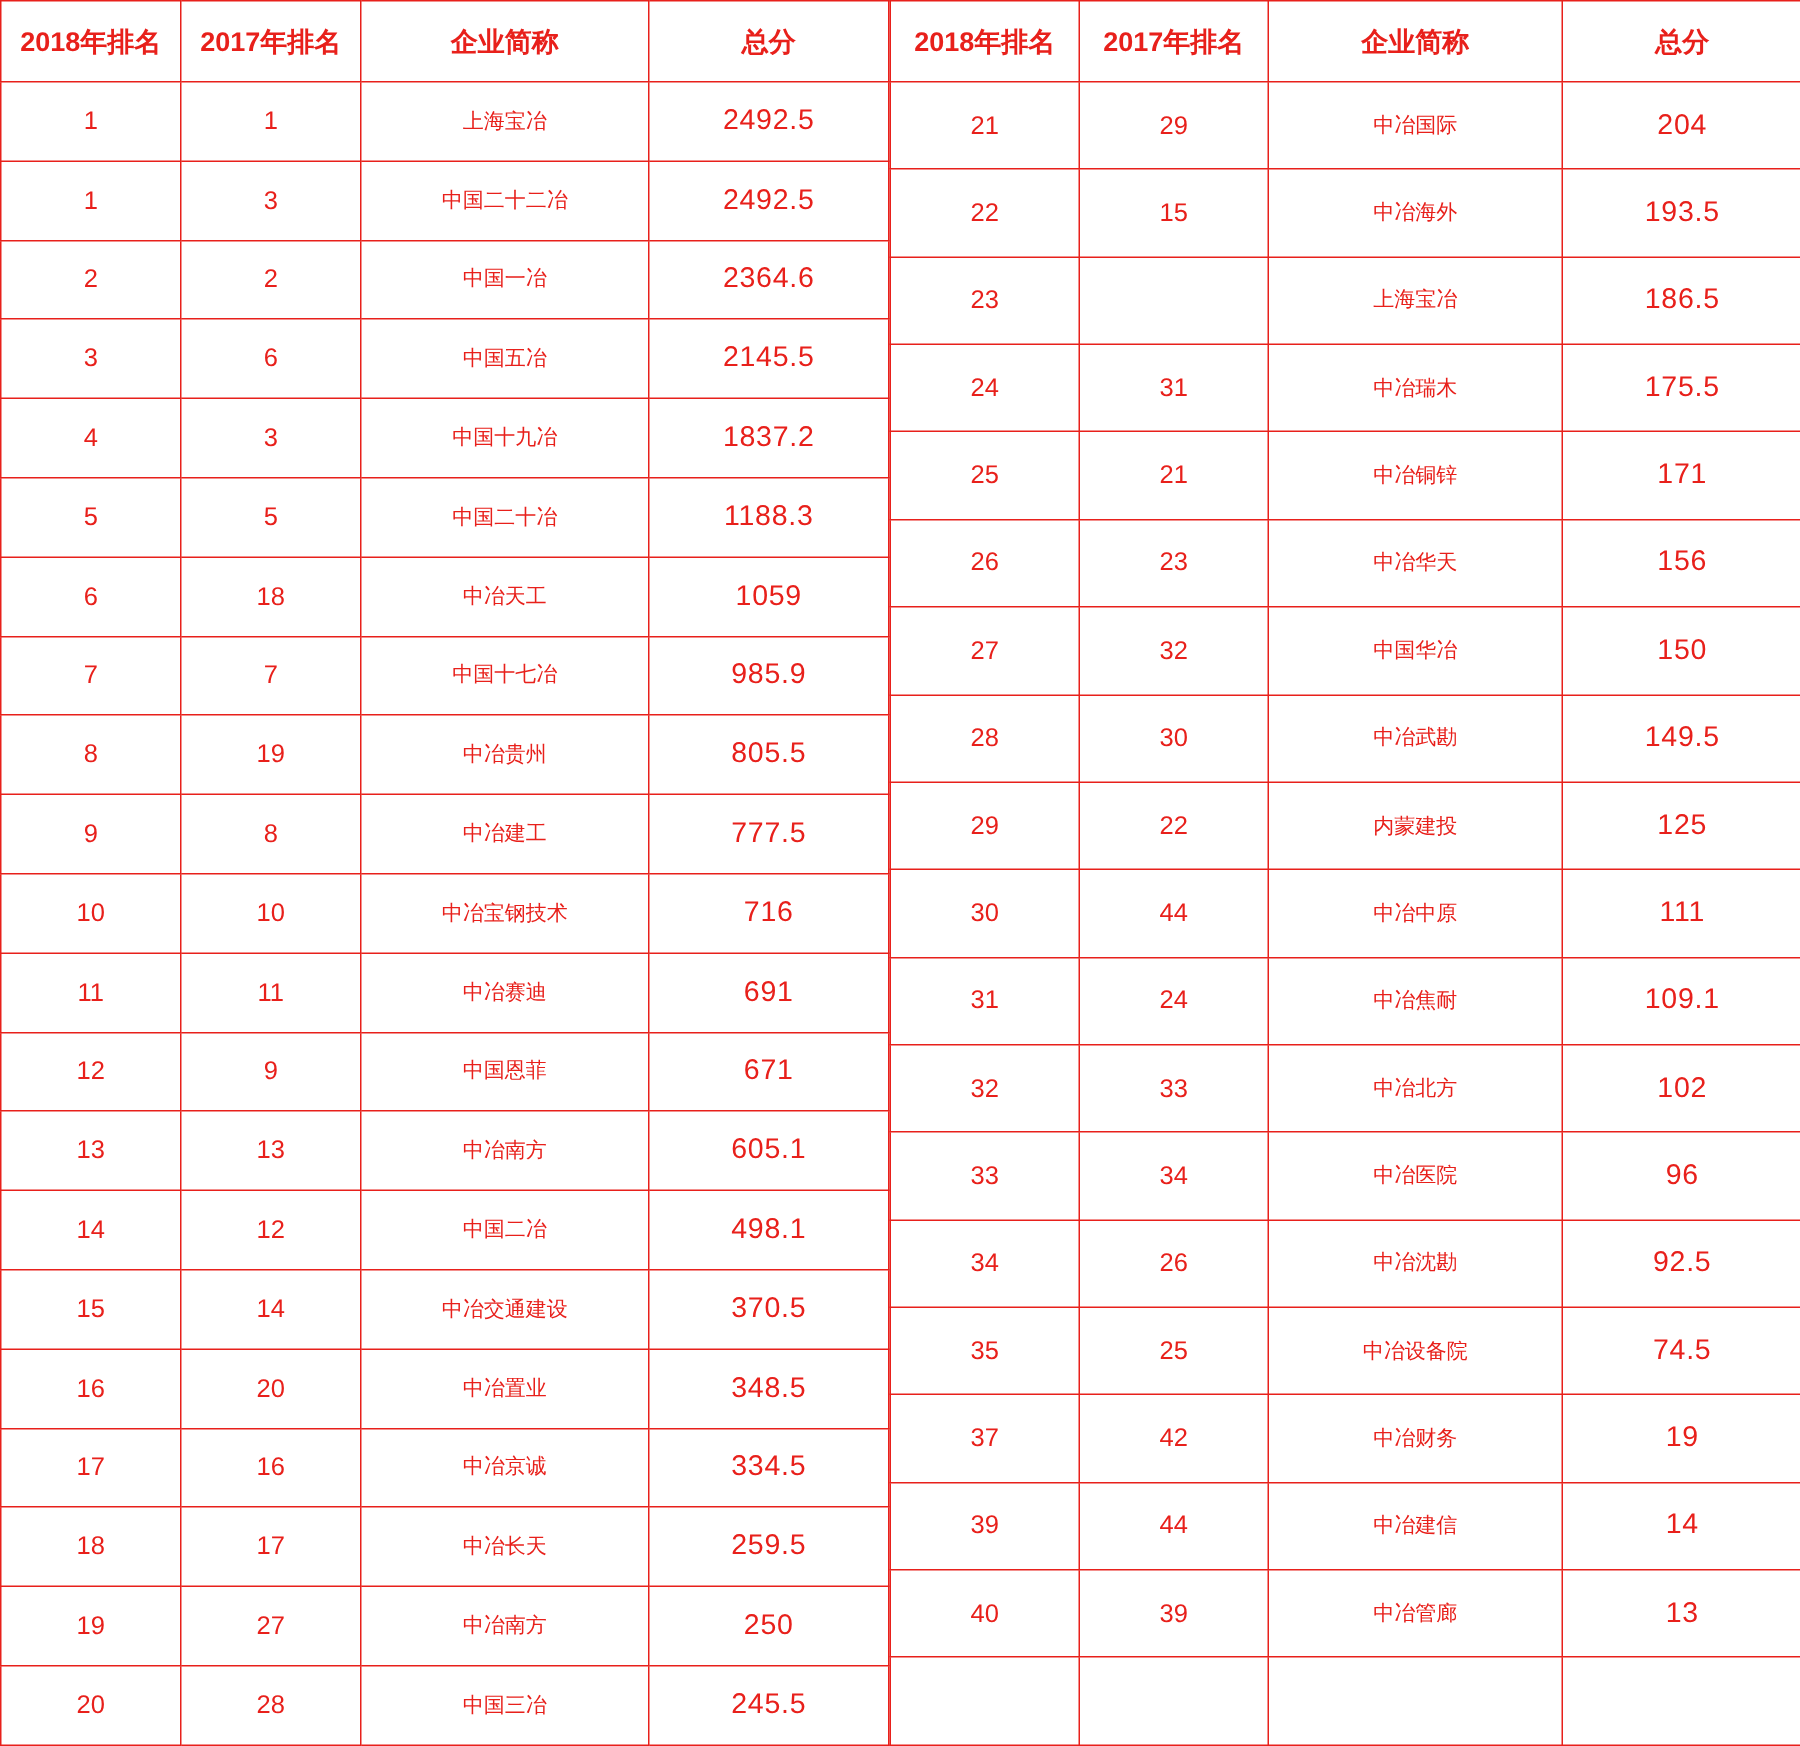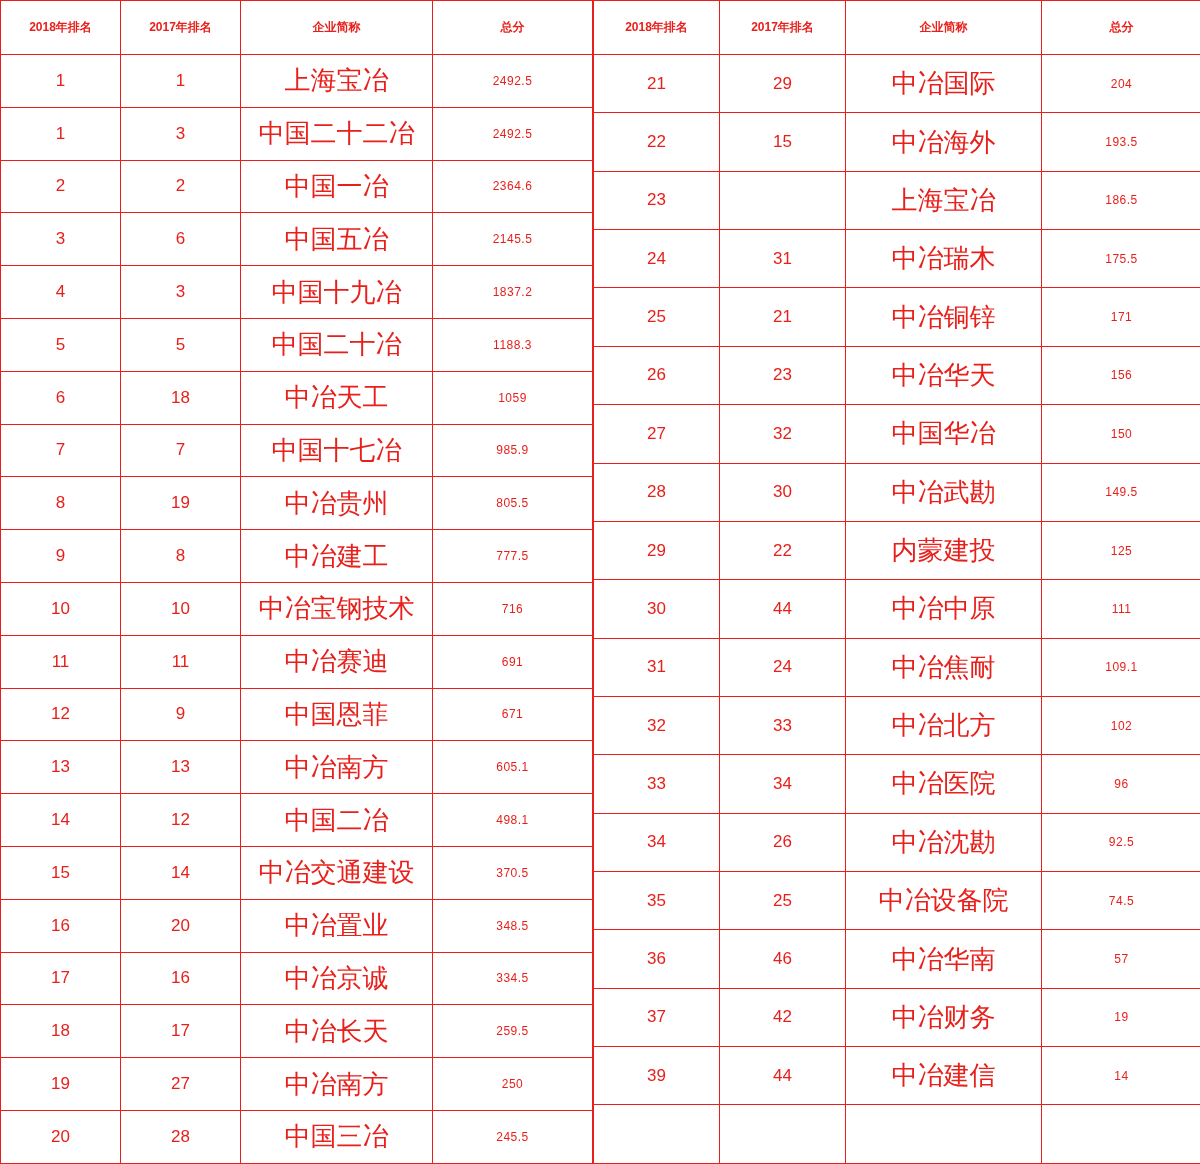--- a/index.html
+++ b/index.html
@@ -34,40 +34,40 @@
     border: 1.5px solid #e8201b;
     color: #e8201b;
     text-align: center;
     vertical-align: middle;
     height: 52px;
     font-weight: normal;
     padding: 0 2px;
     box-sizing: border-box;
   }
   table.rank-table th {
-    font-size: 12px;
+    font-size: 18px;
     font-weight: bold;
     height: 54px;
   }
   table.rank-table.left th.c0 { width: 120px; }
   table.rank-table.left th.c1 { width: 120px; }
   table.rank-table.left th.c2 { width: 192px; }
   table.rank-table.left th.c3 { width: 160px; }
   table.rank-table.right th.c0 { width: 126px; }
   table.rank-table.right th.c1 { width: 126px; }
   table.rank-table.right th.c2 { width: 196px; }
   table.rank-table.right th.c3 { width: 160px; }
   td.rank-cell {
     font-size: 17px;
   }
   td.name-cell {
-    font-size: 26px;
+    font-size: 14px;
   }
   td.score-cell {
-    font-size: 12px;
+    font-size: 19px;
     letter-spacing: 0.5px;
   }
   .spacer-row td {
     border: none;
     height: 52px;
   }
 </style>
 </head>
 <body>
 
@@ -306,36 +306,36 @@
           <td class="name-cell">中冶沈勘</td>
           <td class="score-cell">92.5</td>
         </tr>
         <tr>
           <td class="rank-cell">35</td>
           <td class="rank-cell">25</td>
           <td class="name-cell">中冶设备院</td>
           <td class="score-cell">74.5</td>
         </tr>
         <tr>
-          <td class="rank-cell">36</td>
-          <td class="rank-cell">46</td>
-          <td class="name-cell">中冶华南</td>
-          <td class="score-cell">57</td>
-        </tr>
-        <tr>
           <td class="rank-cell">37</td>
           <td class="rank-cell">42</td>
           <td class="name-cell">中冶财务</td>
           <td class="score-cell">19</td>
         </tr>
         <tr>
           <td class="rank-cell">39</td>
           <td class="rank-cell">44</td>
           <td class="name-cell">中冶建信</td>
           <td class="score-cell">14</td>
+        </tr>
+        <tr>
+          <td class="rank-cell">40</td>
+          <td class="rank-cell">39</td>
+          <td class="name-cell">中冶管廊</td>
+          <td class="score-cell">13</td>
         </tr>
         <tr class="spacer-row">
           <td></td>
           <td></td>
           <td></td>
           <td></td>
         </tr>
       </tbody>
   </table>
 

